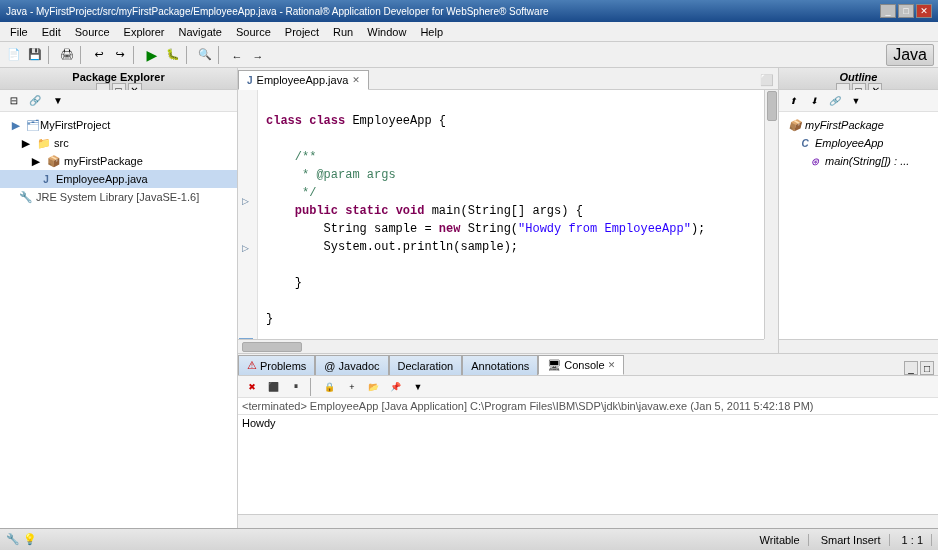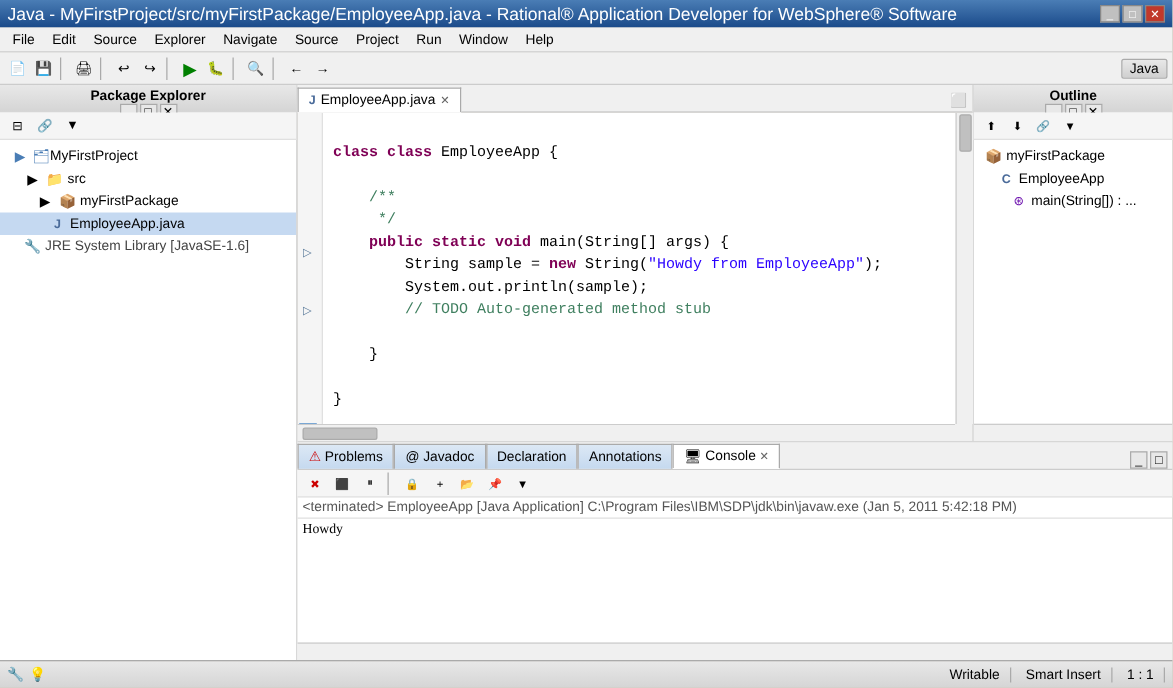--- a/index.html
+++ b/index.html
@@ -12,21 +12,21 @@
     .title-btn.close { background: #c0392b; color: white; }
 
     
     #menu-bar { background: #f0f0f0; border-bottom: 1px solid #ccc; padding: 2px 4px; display: flex; align-items: center; gap: 2px; height: 20px; }
     .menu-item { padding: 2px 6px; font-size: 11px; cursor: pointer; border-radius: 2px; }
 
     
     #toolbar { background: #f0f0f0; border-bottom: 1px solid #ccc; padding: 2px 4px; display: flex; align-items: center; gap: 1px; height: 26px; }
     .tb-btn { width: 20px; height: 20px; background: transparent; border: 1px solid transparent; display: flex; align-items: center; justify-content: center; font-size: 11px; cursor: pointer; border-radius: 2px; }
     .tb-sep { width: 6px; border-left: 1px solid #aaa; height: 18px; margin: 0 2px; }
-    .java-label { background: linear-gradient(to bottom, #e8e8e8, #d0d0d0); border: 1px solid #aaa; padding: 1px 6px; font-size: 11px; border-radius: 2px; }
+    .java-label { background: linear-gradient(to bottom, #e8e8e8, #d0d0d0); border: 1px solid #aaa; padding: 1px 6px; font-size: 16px; border-radius: 2px; }
 
     
     #main-area { display: flex; height: calc(550px - 22px - 20px - 26px - 22px); }
 
     
     #package-explorer { width: 238px; background: white; border-right: 1px solid #ccc; display: flex; flex-direction: column; }
     .panel-header { background: linear-gradient(to bottom, #e8e8e8, #d5d5d5); border-bottom: 1px solid #ccc; padding: 3px 6px; display: flex; align-items: center; justify-content: space-between; height: 22px; flex-direction: column; }
     .panel-title { font-size: 11px; font-weight: bold; }
     .panel-controls { display: flex; gap: 2px; }
     .panel-btn { font-size: 10px; width: 14px; height: 14px; border: 1px solid #aaa; background: #e8e8e8; cursor: pointer; display: flex; align-items: center; justify-content: center; }
@@ -53,51 +53,51 @@
     .code-line { white-space: pre; }
     .kw { color: #7f0055; font-weight: bold; }
     .cm { color: #3f7f5f; }
     .str { color: #2a00ff; }
     .scrollbar-right { width: 14px; background: #f0f0f0; border-left: 1px solid #ccc; flex-shrink: 0; }
     .editor-scrollbar-h { height: 14px; background: #f0f0f0; border-top: 1px solid #ccc; display: flex; align-items: center; }
     .scroll-thumb { background: #c0c0c0; border: 1px solid #aaa; height: 10px; width: 60px; margin-left: 4px; border-radius: 2px; }
     .scroll-corner { width: 14px; height: 14px; background: #f0f0f0; }
 
     
-    #outline-panel { width: 160px; background: white; border-left: 1px solid #ccc; display: flex; flex-direction: column; }
+    #outline-panel { width: 160px; background: white; border-left: 1px solid #ccc; display: flex; flex-direction: column; font-style: italic; }
     .outline-tree { flex: 1; overflow: auto; padding: 4px 0; font-size: 11px; }
     .outline-toolbar { background: #f5f5f5; border-bottom: 1px solid #e0e0e0; padding: 2px 4px; display: flex; gap: 1px; height: 22px; align-items: center; }
     .outline-scrollbar { height: 14px; background: #f0f0f0; border-top: 1px solid #ccc; }
 
     
     #bottom-panel { height: 175px; background: white; border-top: 1px solid #ccc; display: flex; flex-direction: column; }
     .bottom-tabs { background: #f0f0f0; border-bottom: 1px solid #ccc; display: flex; align-items: flex-end; height: 22px; padding-top: 2px; justify-content: space-between; }
     .bottom-tabs-left { display: flex; }
     .bottom-tab { background: linear-gradient(to bottom, #dce8f5, #c5d9ef); border: 1px solid #aaa; border-bottom: none; padding: 2px 8px; font-size: 11px; cursor: pointer; display: flex; align-items: center; gap: 3px; height: 20px; }
     .bottom-tab.active { background: white; border-bottom: 1px solid white; margin-bottom: -1px; }
     .console-toolbar { background: #f5f5f5; border-bottom: 1px solid #e0e0e0; display: flex; align-items: center; padding: 2px 4px; gap: 2px; height: 22px; }
-    .console-content { flex: 1; overflow: auto; padding: 2px 4px; font-family: Liberation Serif, serif; font-size: 11px; }
+    .console-content { flex: 1; overflow: auto; padding: 2px 4px; font-family: Liberation Sans, sans-serif; font-size: 11px; }
     .console-terminated { color: #555; font-size: 11px; padding: 2px 4px; border-bottom: 1px solid #e0e0e0; }
     .console-scrollbar { height: 14px; background: #f0f0f0; border-top: 1px solid #ccc; }
 
     
     #status-bar { background: linear-gradient(to bottom, #e8e8e8, #d5d5d5); border-top: 1px solid #aaa; height: 22px; display: flex; align-items: center; padding: 0 6px; gap: 4px; font-size: 11px; }
     .status-section { padding: 0 8px; border-right: 1px solid #aaa; }
     .status-icons { display: flex; gap: 4px; }
 
     
     .icon-folder { color: #f4a433; }
 
     .bottom-panel-controls { display: flex; gap: 2px; align-items: center; padding-right: 4px; }
   </style>
 </head>
 <body>
 
 <div id="title-bar">
-  <span style="font-size:14px; overflow:hidden; white-space:nowrap;">Java - MyFirstProject/src/myFirstPackage/EmployeeApp.java - Rational® Application Developer for WebSphere® Software</span>
+  <span style="font-size:10px; overflow:hidden; white-space:nowrap;">Java - MyFirstProject/src/myFirstPackage/EmployeeApp.java - Rational® Application Developer for WebSphere® Software</span>
   <div id="title-controls">
     <div class="title-btn">_</div>
     <div class="title-btn">□</div>
     <div class="title-btn close">✕</div>
   </div>
 </div>
 
 <div id="menu-bar">
   <span class="menu-item">File</span>
   <span class="menu-item">Edit</span>
@@ -192,25 +192,25 @@
             <div class="gutter">
               <span class="gutter-arrow" style="top: 106px; left:4px;">▷</span>
               <span class="gutter-arrow" style="top: 153px; left:4px;">▷</span>
               <span style="position:absolute; left:1px; top:248px; width:14px; height:14px; background:#dce8f5; border:1px solid #7aa7d4; font-size:9px; display:flex; align-items:center; justify-content:center;">✓</span>
             </div>
             <div class="code-area">
               <div class="code-line">&nbsp;</div>
               <div class="code-line"><span class="kw">class class</span> EmployeeApp {</div>
               <div class="code-line">&nbsp;</div>
               <div class="code-line">    <span class="cm">/**</span></div>
+              <div class="code-line">    <span class="cm"> * @param args</span></div>
               <div class="code-line">    <span class="cm"> */</span></div>
               <div class="code-line">    <span class="kw">public static void</span> main(String[] args) {</div>
               <div class="code-line">        String sample = <span class="kw">new</span> String(<span class="str">"Howdy from EmployeeApp"</span>);</div>
               <div class="code-line">        System.out.println(sample);</div>
-              <div class="code-line" style="color:#3f7f5f;">        // TODO Auto-generated method stub</div>
               <div class="code-line">&nbsp;</div>
               <div class="code-line">    }</div>
               <div class="code-line">&nbsp;</div>
               <div class="code-line">}</div>
             </div>
             <div class="scrollbar-right">
               <div style="background:#c0c0c0; height:30px; width:10px; margin: 1px auto; border:1px solid #aaa; border-radius:2px;"></div>
             </div>
           </div>
           <div style="display:flex;">

